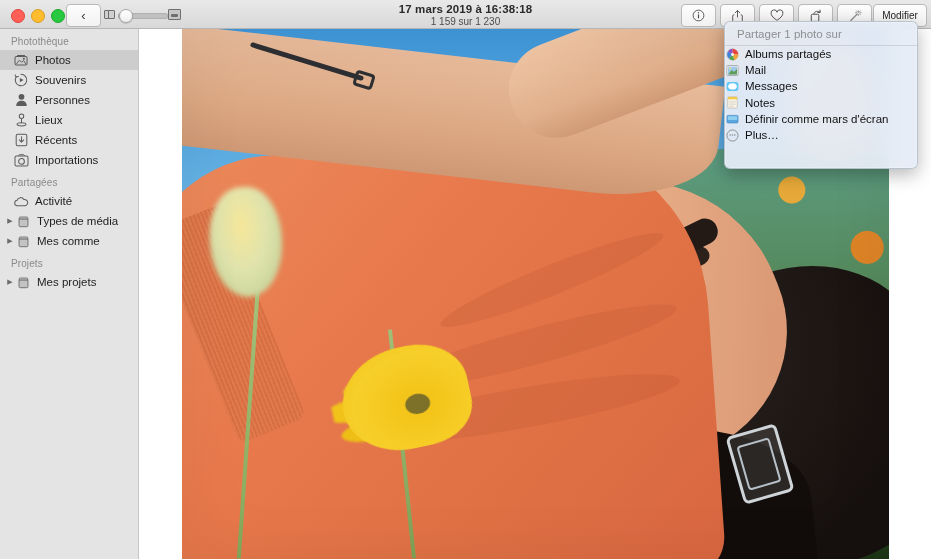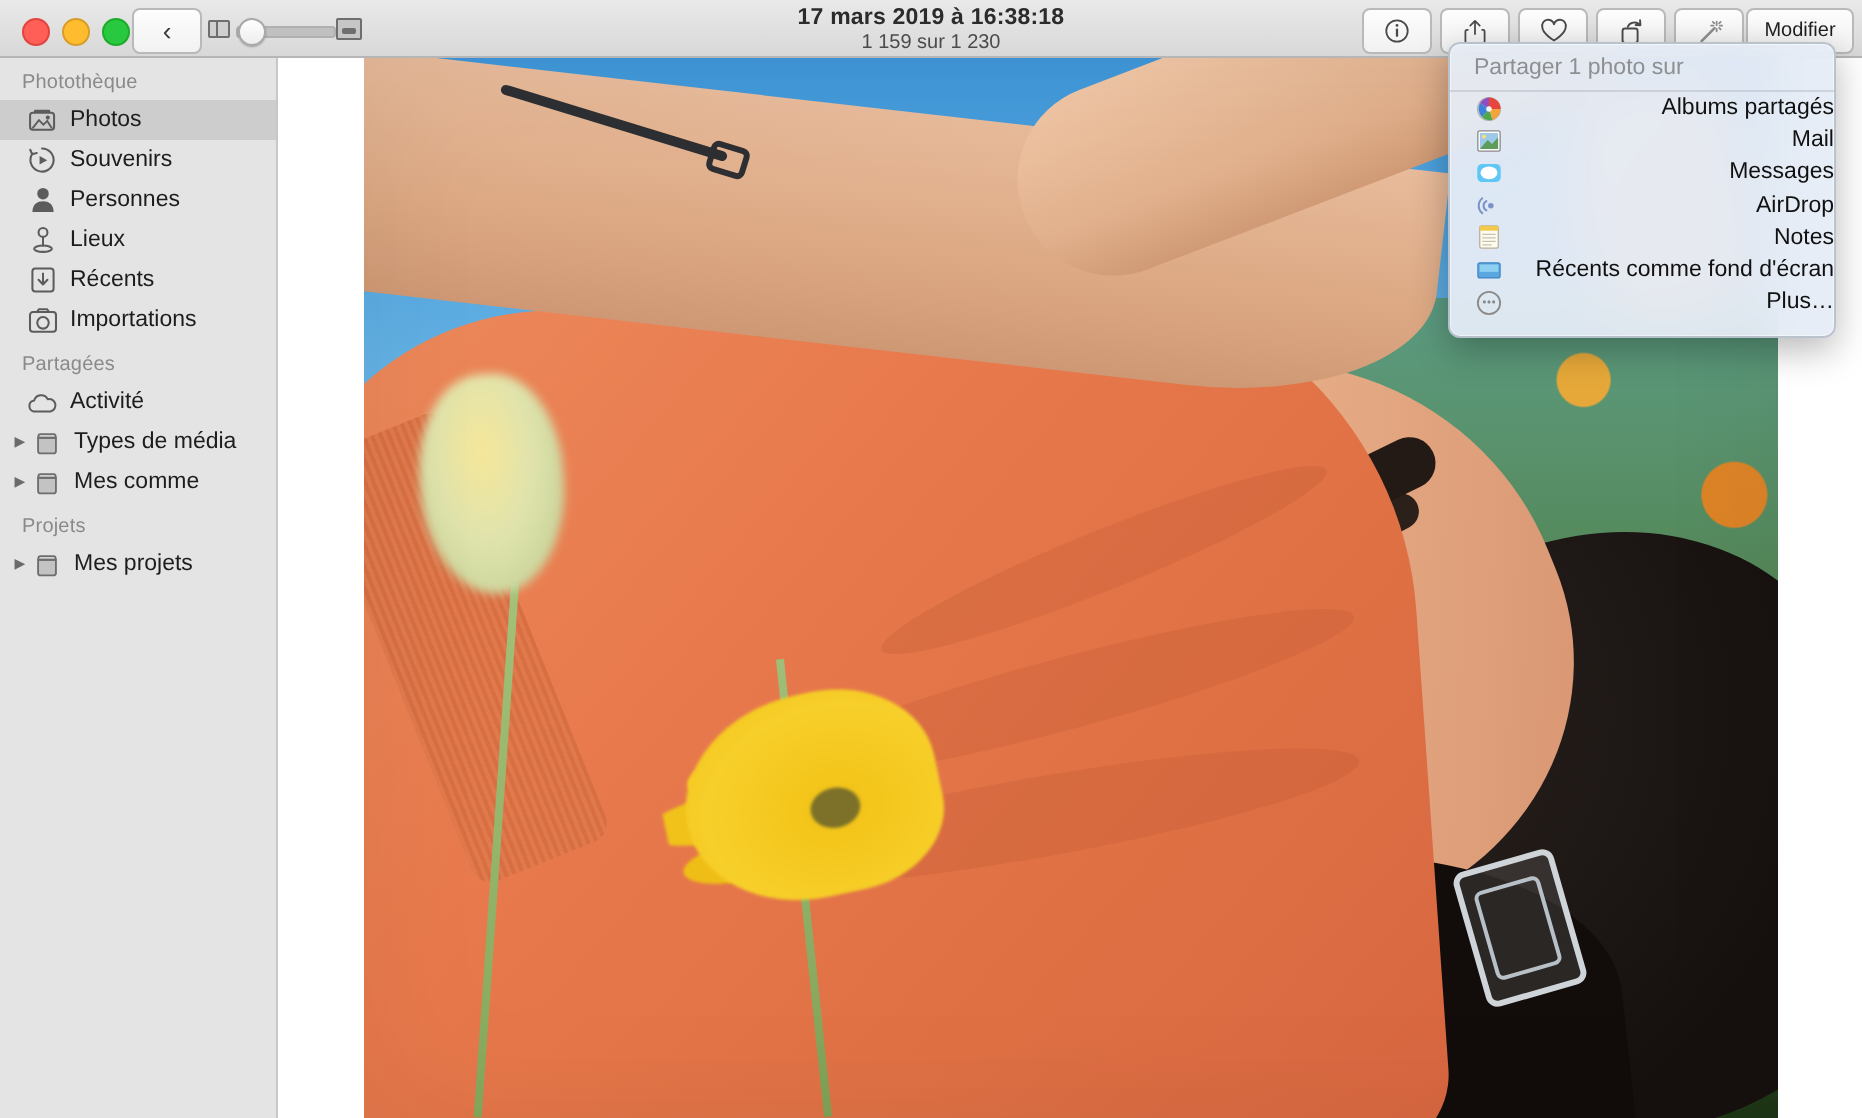--- a/index.html
+++ b/index.html
@@ -352,22 +352,22 @@
     backdrop-filter: blur(12px);
   }
   #popup-header {
     padding: 6px 0 5px 12px;
     font-size: 11.5px; color: #8d8f93;
     border-bottom: 1px solid rgba(160,170,182,0.38);
   }
   .menu-item {
     height: 16.2px;
     display: flex; align-items: center;
-    padding-left: 12px;
-    font-size: 11.5px; color: #111111; justify-content: space-between;
+    padding-left: 0;
+    font-size: 11.5px; color: #111111;
   }
   .menu-item:first-of-type { margin-top: 2px; }
   .menu-item .mico {
     width: 14px; height: 14px;
     margin-right: 6px; flex: 0 0 14px;
     display: flex; align-items: center; justify-content: center;
   }
   .mico svg { display: block; }
 </style>
 </head>
@@ -641,32 +641,20 @@
       <span class="mico">
         <svg width="13" height="13" viewBox="0 0 14 14">
           <rect x="0.7" y="2.1" width="12.6" height="9.8" rx="2.6" fill="#5fc7f5"></rect>
           <ellipse cx="7" cy="6.9" rx="4.6" ry="3.4" fill="#ffffff"></ellipse>
           <path d="M3.6 9.8 L2.2 12 L5.2 10.6 Z" fill="#5fc7f5"></path>
         </svg>
       </span>
       <span>Messages</span>
     </div>
 
-    <div class="menu-item">
-      <span class="mico">
-        <svg width="13" height="13" viewBox="0 0 14 14">
-          <g fill="none" stroke="#7a93c9" stroke-width="1.1" stroke-linecap="round">
-            <path d="M3.4 11.4 A5.1 5.1 0 0 1 3.4 3.4"></path>
-            <path d="M5.6 9.9 A2.8 2.8 0 0 1 5.6 4.9"></path>
-          </g>
-          <circle cx="8" cy="7.4" r="1.5" fill="#7a93c9"></circle>
-        </svg>
-      </span>
-      <span>AirDrop</span>
-    </div>
 
     <div class="menu-item">
       <span class="mico">
         <svg width="13" height="13" viewBox="0 0 14 14">
           <rect x="2" y="1" width="10" height="12" rx="1" fill="#fdfaf0" stroke="#b9b09a" stroke-width="0.7"></rect>
           <rect x="2" y="1" width="10" height="2.6" fill="#f3c94b"></rect>
           <g stroke="#c9c2b0" stroke-width="0.7">
             <line x1="3.4" y1="5.6" x2="10.6" y2="5.6"></line>
             <line x1="3.4" y1="7.5" x2="10.6" y2="7.5"></line>
             <line x1="3.4" y1="9.4" x2="10.6" y2="9.4"></line>
@@ -677,21 +665,21 @@
       <span>Notes</span>
     </div>
 
     <div class="menu-item">
       <span class="mico">
         <svg width="13" height="12" viewBox="0 0 14 13">
           <rect x="1" y="2.6" width="12" height="8.2" rx="1.2" fill="#5aa7e0" stroke="#3f86c4" stroke-width="0.7"></rect>
           <rect x="1.9" y="3.5" width="10.2" height="4" fill="#8fd0f2"></rect>
         </svg>
       </span>
-      <span>Récents comme fond d'écran</span>
+      <span>Définir comme mars d'écran</span>
     </div>
 
     <div class="menu-item">
       <span class="mico">
         <svg width="13" height="13" viewBox="0 0 14 14">
           <circle cx="7" cy="7" r="6" fill="none" stroke="#8a8a8a" stroke-width="1"></circle>
           <circle cx="4.5" cy="6.4" r="0.85" fill="#8a8a8a"></circle>
           <circle cx="7" cy="6.4" r="0.85" fill="#8a8a8a"></circle>
           <circle cx="9.5" cy="6.4" r="0.85" fill="#8a8a8a"></circle>
         </svg>

